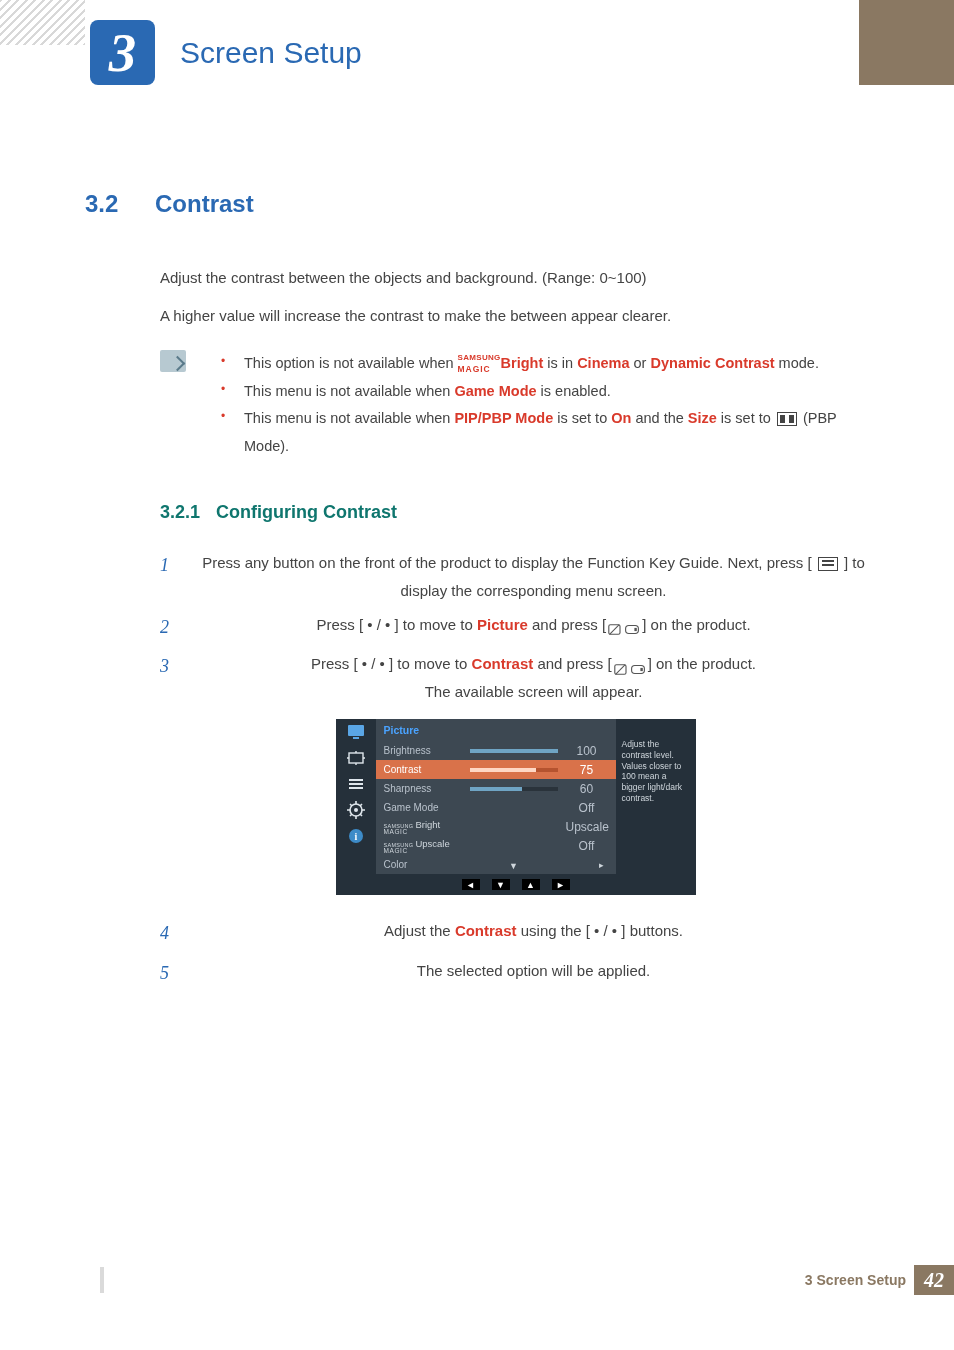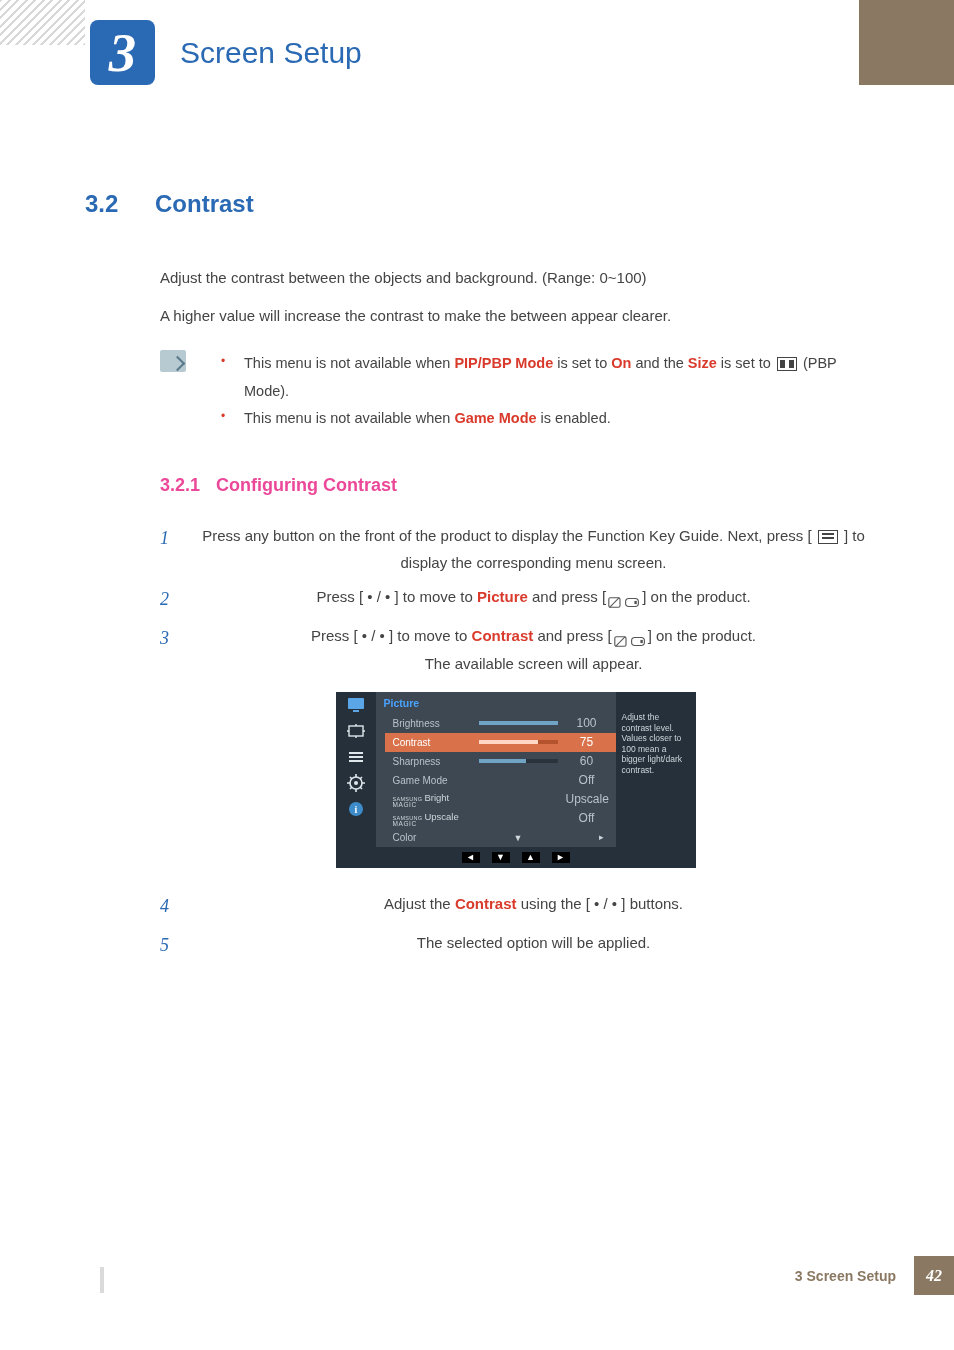--- a/index.html
+++ b/index.html
@@ -114,21 +114,21 @@
   .icon-split::before, .icon-split::after {
     content: ""; position: absolute; top: 2px; bottom: 2px; width: 5px; background: #444;
   }
   .icon-split::before { left: 2px; }
   .icon-split::after { right: 2px; }
   .icon-menu-bars::before {
     content: ""; position: absolute; left: 3px; right: 3px; top: 2px; bottom: 2px;
     background: linear-gradient(#444 0 2px, transparent 2px 4px, #444 4px 6px, transparent 6px 8px, #444 8px 10px);
   }
   .subsection {
-    color: #ec4899;
+    color: #0f766e;
     font-size: 18px;
     font-weight: bold;
     margin: 42px 0 26px 75px;
   }
   .steps { list-style: none; margin-left: 75px; }
   .steps li {
     display: flex;
     gap: 18px;
     font-size: 15px;
     line-height: 1.85;
@@ -168,21 +168,21 @@
     padding: 4px 0;
     gap: 8px;
   }
   .osd-icon { width: 20px; height: 18px; display:flex; align-items:center; justify-content:center; }
   .osd-icon svg { display:block; }
   .osd-menu {
     flex: 1;
     background: #3d4852;
   }
   .osd-title { color: #4aa3ff; font-weight: bold; padding: 5px 8px; font-size: 10.5px; background:#3d4852;}
-  .osd-row { display:flex; align-items:center; padding: 4px 8px; height: 19px; gap: 8px; margin-left: 9px; }
+  .osd-row { display:flex; align-items:center; padding: 4px 8px; height: 19px; gap: 8px; }
   .osd-row.selected { background: #d9724a; color: #fff; }
   .osd-label { flex: 0 0 78px; }
   .osd-bar {
     flex: 1;
     height: 4px;
     background: #2a333b;
     position: relative;
   }
   .osd-bar .fill { position:absolute; top:0; bottom:0; left:0; background:#6fa4c4; }
   .osd-val { width: 42px; text-align: center; font-size: 12px; }
@@ -208,28 +208,28 @@
   .magic-row { display:flex; align-items:center; }
   .magic-stack { display:inline-flex; flex-direction:column; line-height:0.85; font-size:6.5px; color:#cfd6dc; }
   .magic-stack .t { font-size:5.5px; letter-spacing:0.3px; }
   .magic-stack .b { font-size:6.5px; letter-spacing:0.6px; }
   .magic-after { font-size:9.5px; margin-left:2px; color:#cfd6dc;}
 
   
   .footer {
     position: absolute;
     bottom: 55px; right: 0;
-    display: flex; align-items: center; gap: 18px;
+    display: flex; align-items: center; gap: 8px;
   }
   .footer-text { color: #8a7862; font-size: 14px; font-weight: bold; }
   .footer-page {
-    width: 40px; height: 39px;
+    width: 40px; height: 30px;
     background: #8a7862;
     color: #fff;
-    font-size: 16px;
+    font-size: 20px;
     font-weight: bold;
     font-style: italic;
     display:flex; align-items:center; justify-content:center;
     font-family: Georgia, serif;
   }
   .left-bar {
     position:absolute;
     left: 100px;
     bottom: 57px;
     width: 4px; height: 26px;
@@ -252,24 +252,27 @@
     <span class="sec-num">3.2</span><span>Contrast</span>
   </div>
 
   <p class="body-p">Adjust the contrast between the objects and background. (Range: 0~100)</p>
   <p class="body-p">A higher value will increase the contrast to make the between appear clearer.</p>
 
   <div class="note-block">
     <div class="note-icon"></div>
     <ul class="note-list">
       <li>
-        <span>This menu is not available when </span><span class="hl-red">PIP/PBP Mode</span><span> is set to </span><span class="hl-red">On</span><span> and the </span><span class="hl-red">Size</span><span> is set to </span><span class="inline-icon icon-split"></span><span> (PBP Mode).</span>
+        <span>This option is not available when </span><span style="display:inline-block; vertical-align:-4px; line-height:0.8; text-align:left;"><span class="magic-pre">SAMSUNG</span><br><span class="magic-sub">MAGIC</span></span><span class="hl-red">Bright</span><span> is in </span><span class="hl-red">Cinema</span><span> or </span><span class="hl-red">Dynamic Contrast</span><span> mode.</span>
       </li>
       <li>
         <span>This menu is not available when </span><span class="hl-red">Game Mode</span><span> is enabled.</span>
+      </li>
+      <li>
+        <span>This menu is not available when </span><span class="hl-red">PIP/PBP Mode</span><span> is set to </span><span class="hl-red">On</span><span> and the </span><span class="hl-red">Size</span><span> is set to </span><span class="inline-icon icon-split"></span><span> (PBP Mode).</span>
       </li>
     </ul>
   </div>
 
   <div class="subsection">
     <span style="margin-right:16px;">3.2.1</span><span>Configuring Contrast</span>
   </div>
 
   <ol class="steps">
     <li>

